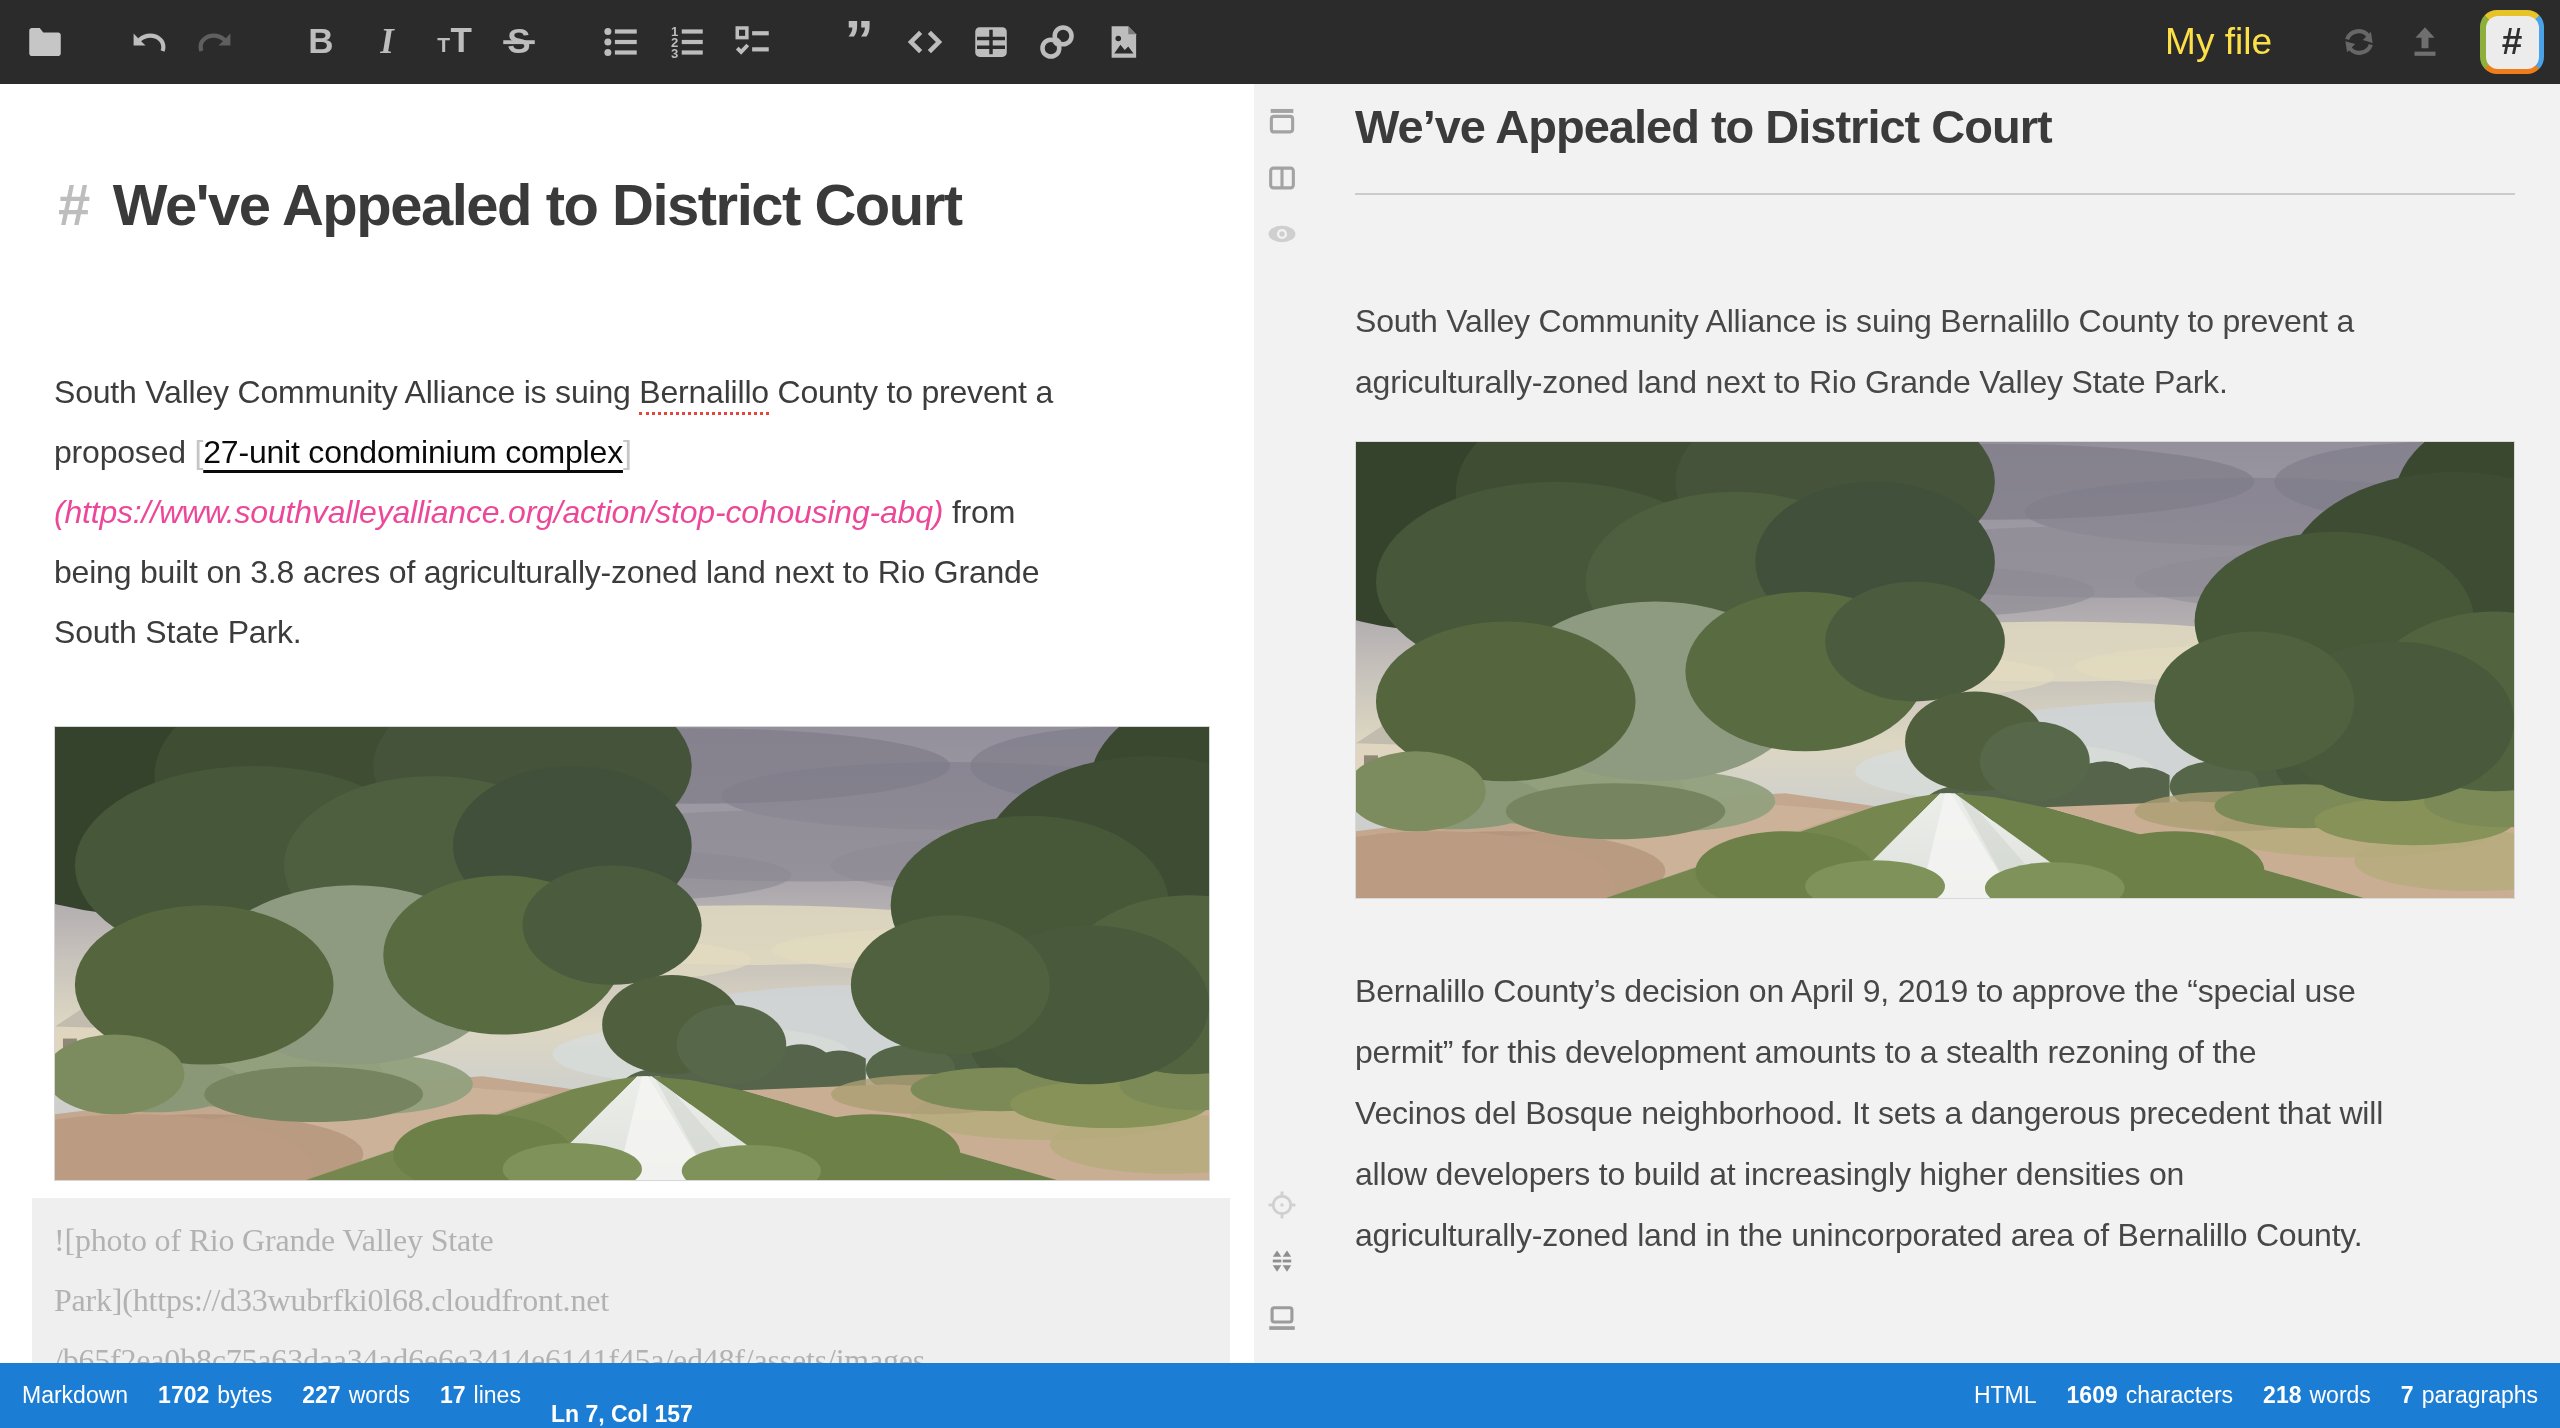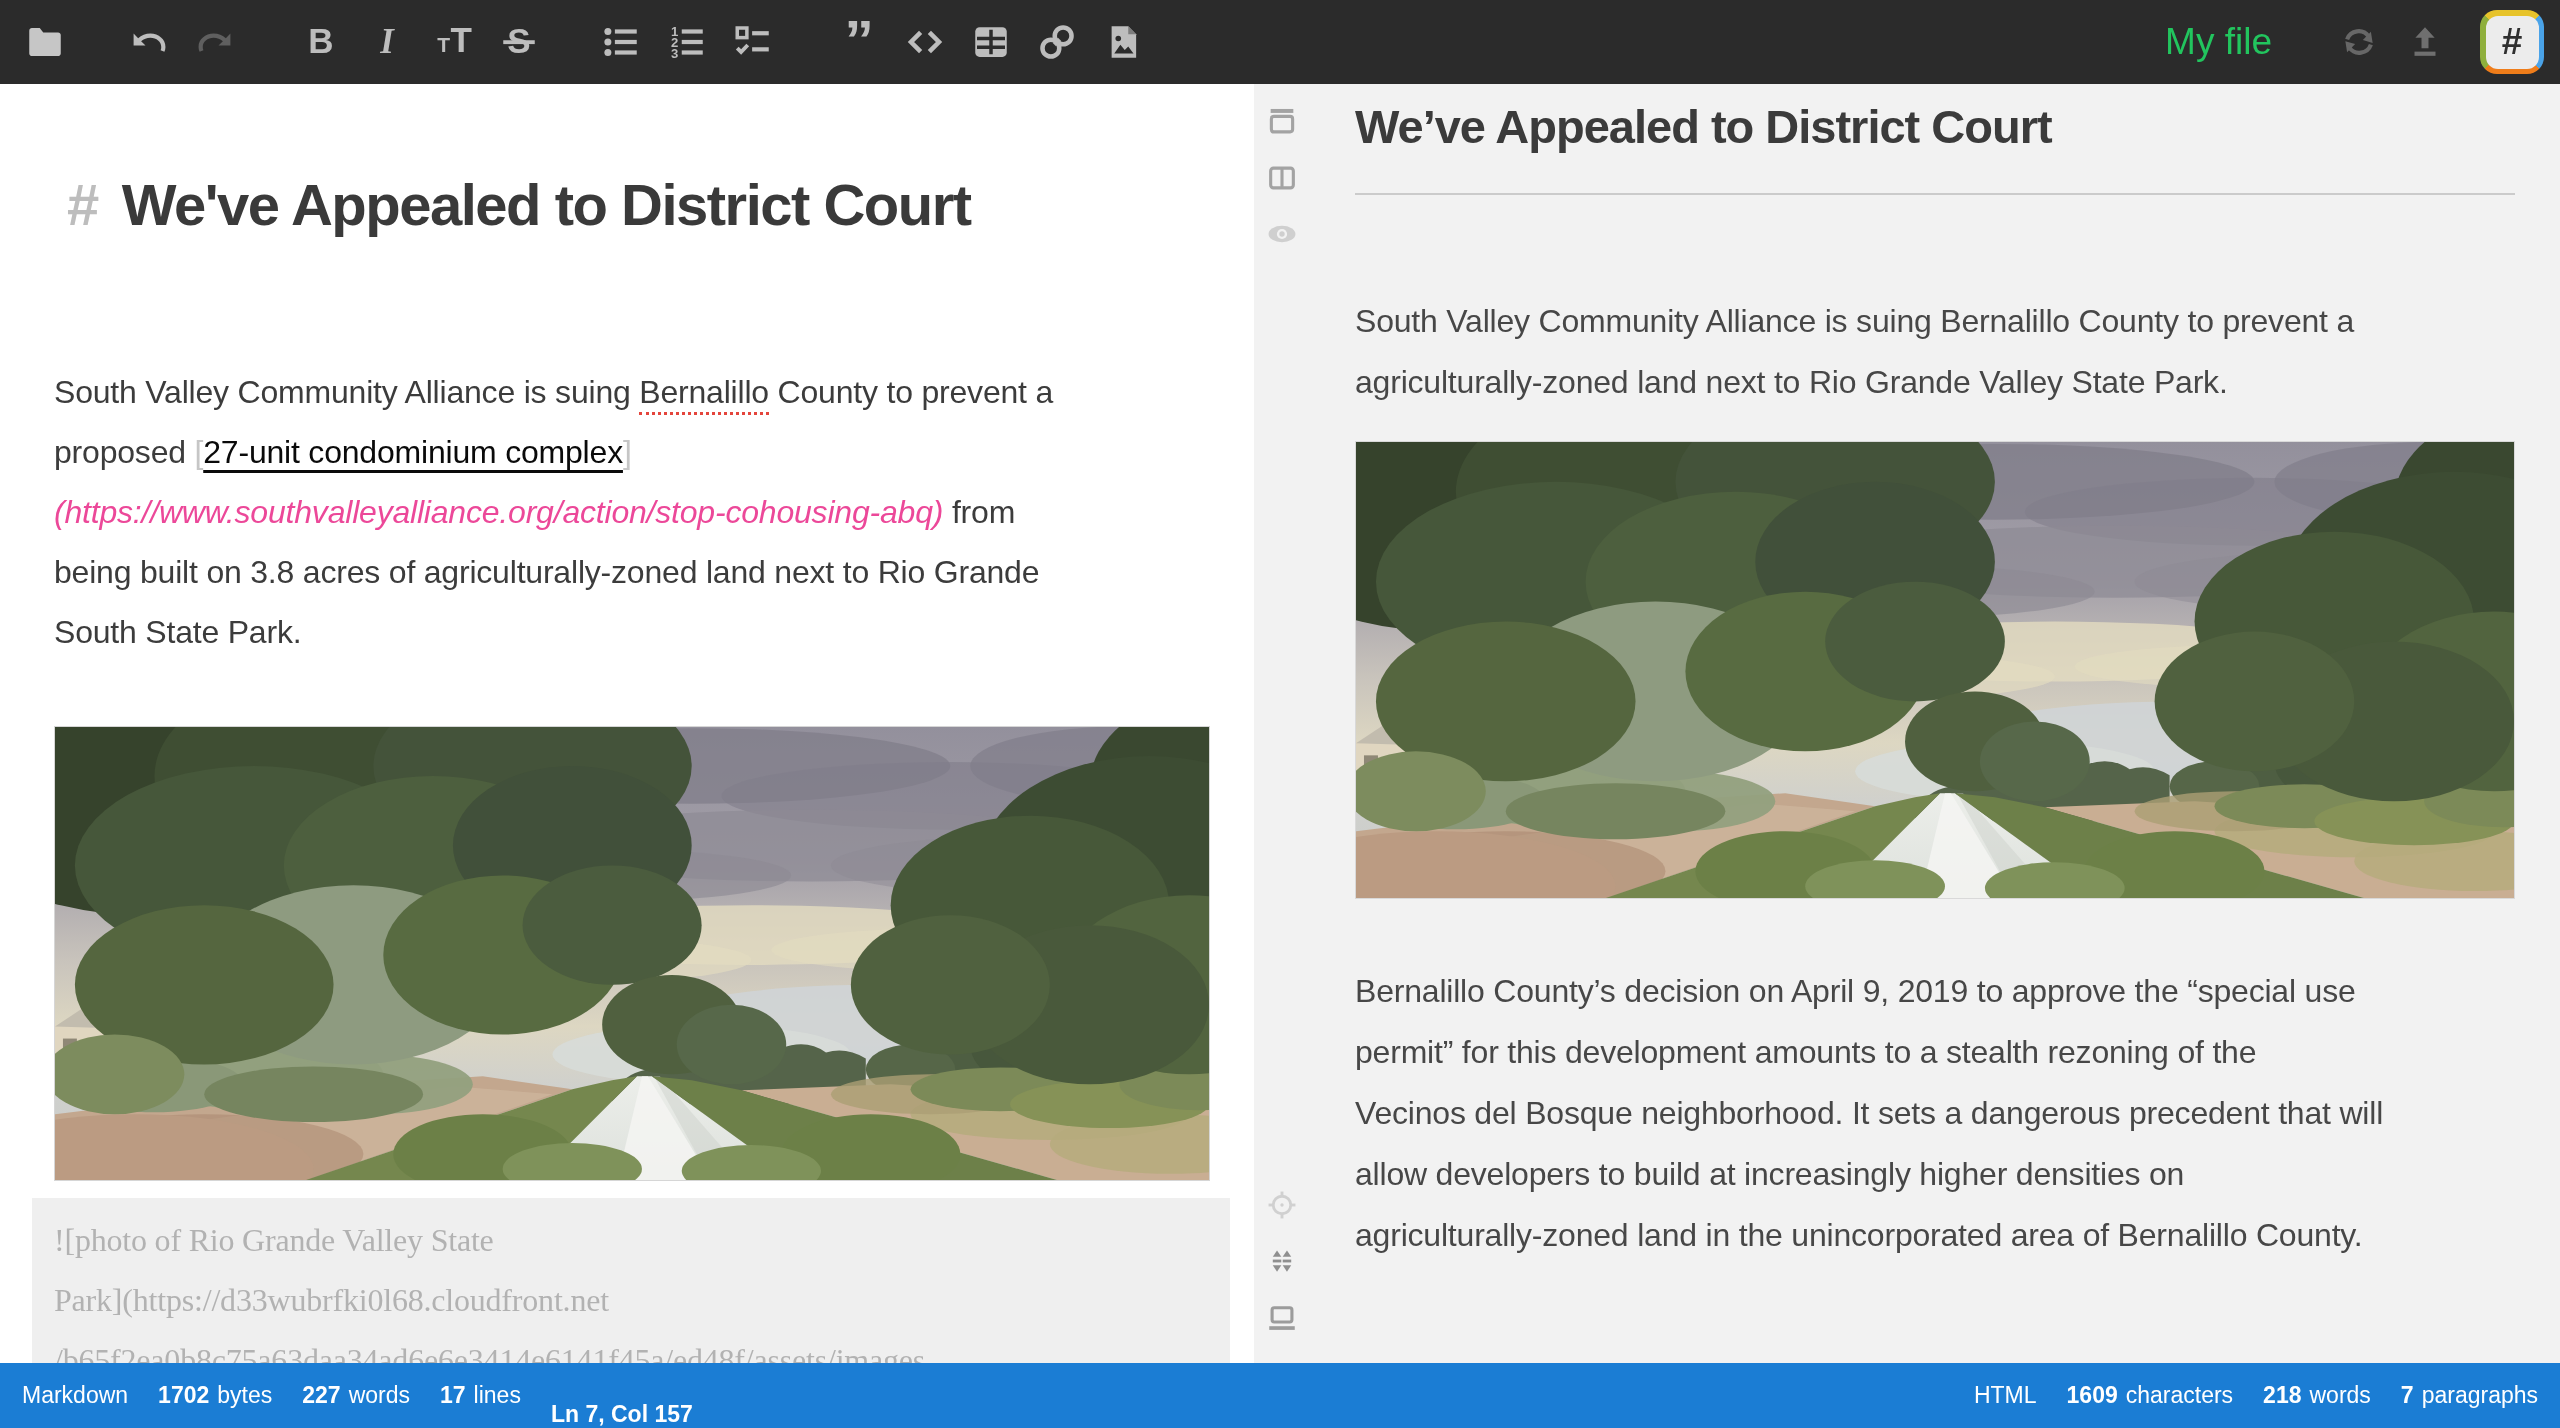--- a/index.html
+++ b/index.html
@@ -19,42 +19,42 @@
   }
   .tb {
     width:66px; height:84px; background:none; border:none; padding:0; cursor:pointer;
     display:flex; align-items:center; justify-content:center;
   }
   .tb svg { width:42px; height:42px; }
   .g2 { margin-left:38px; }
   .g3 { margin-left:40px; }
   .g4 { margin-left:36px; }
   .g5 { margin-left:40px; }
-  .file-title { margin-left:auto; font-size:37px; color:#22c55e; cursor:pointer; }
+  .file-title { margin-left:auto; font-size:37px; color:#fde047; cursor:pointer; }
   .tb-right { margin-left:54px; }
   .logo-btn {
     width:64px; height:64px; border-radius:17px; border:none; cursor:pointer;
     margin:0 16px 0 22px; padding:0;
     background:conic-gradient(#e7c32a 0deg 45deg,#4aa3e8 45deg 135deg,#ef7d1a 135deg 225deg,#8faf3c 225deg 315deg,#e7c32a 315deg 360deg);
     display:flex; align-items:center; justify-content:center;
   }
   .logo-inner {
     width:53px; height:53px; border-radius:12px; background:#ececec;
     display:flex; align-items:center; justify-content:center;
     font-size:37px; font-weight:bold; color:#2f2f2f;
   }
 
   
   .content { flex:1 1 auto; min-height:0; display:flex; }
 
   .editor {
     width:1254px; flex:0 0 1254px; background:#ffffff;
     padding:0 44px 0 54px; overflow:hidden; cursor:text;
   }
-  .ed-h1 { margin:86px 0 0 13px; font-size:58px; font-weight:bold; color:#3a3a3a; letter-spacing:-1.5px; line-height:1.2; }
+  .ed-h1 { margin:86px 0 0 4px; font-size:58px; font-weight:bold; color:#3a3a3a; letter-spacing:-1.5px; line-height:1.2; }
   .ed-h1 .hash { color:#bdbdbd; margin-right:24px; }
   .edlines { margin-top:122px; }
   .line { height:60px; line-height:60px; font-size:32px; color:#3c3c3c; letter-spacing:-0.2px; white-space:pre; }
   .spell { border-bottom:3px dotted #e4453c; padding-bottom:2px; }
   .bracket { color:#c6c6c6; }
   .edlink { color:#0a0a0a; text-decoration:underline; text-decoration-thickness:2.5px; text-underline-offset:7px; }
   .mdurl { color:#ec4899;font-style:italic; }
   .edphoto { margin:64px 0 0 0; width:1156px; height:455px; border:1px solid #d6d6d6; overflow:hidden; background:#e9e9e9; }
   .landscape { display:block; width:100%; height:100%; }
   .imgsyntax { margin:17px 0 0 -22px; width:1198px; background:#efefef; padding:12px 0 30px 22px; }

